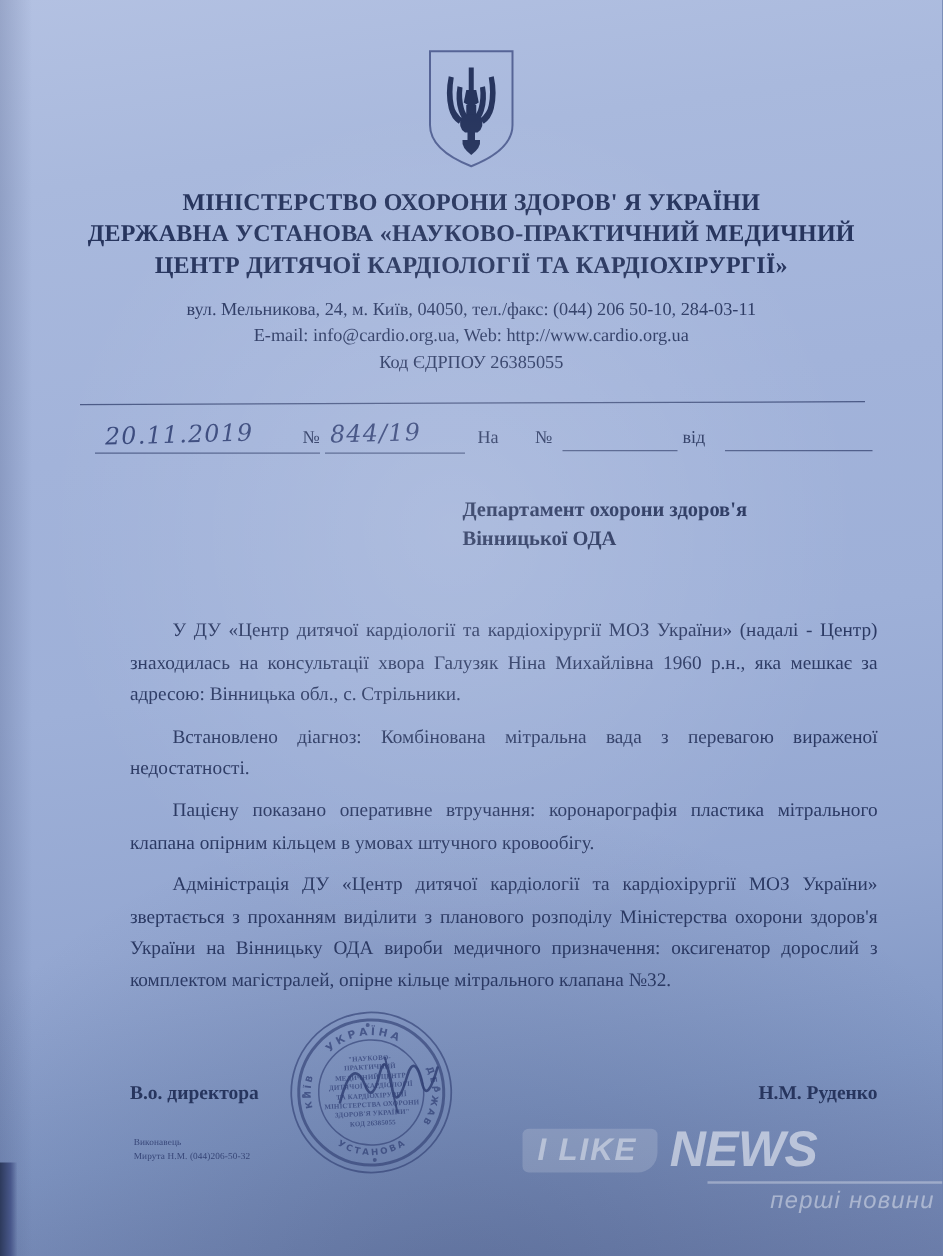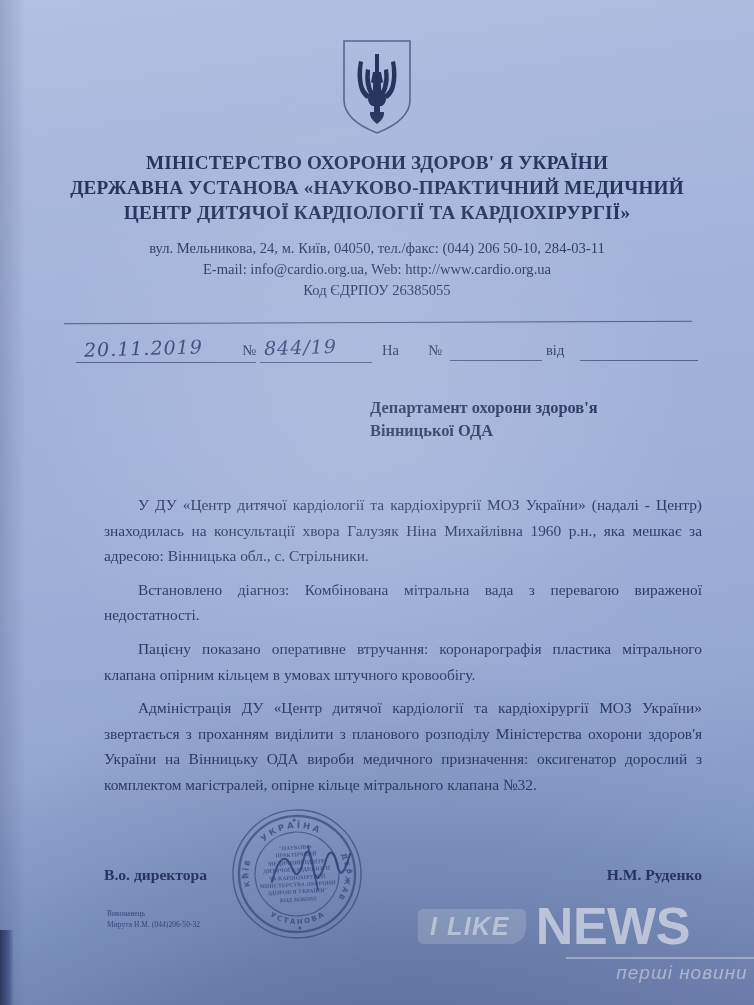--- a/index.html
+++ b/index.html
@@ -257,22 +257,23 @@
     font-style: italic;
     font-weight: bold;
     font-size: 25px;
     letter-spacing: 1.5px;
     color: rgba(255,255,255,0.42);
     line-height: 1;
     text-align: center;
   }
   .wm-news {
     font-family: "Liberation Sans", sans-serif;
-    font-weight: bold;
-    font-size: 52px;
+    font-style: italic;
+    font-weight: bold;
+    font-size: 40px;
     letter-spacing: -0.5px;
     color: rgba(255,255,255,0.52);
     line-height: 1;
   }
   .wm-sub {
     margin-top: 5px;
     margin-left: 148px;
     font-family: "Liberation Sans", sans-serif;
     font-style: italic;
     font-size: 19px;

